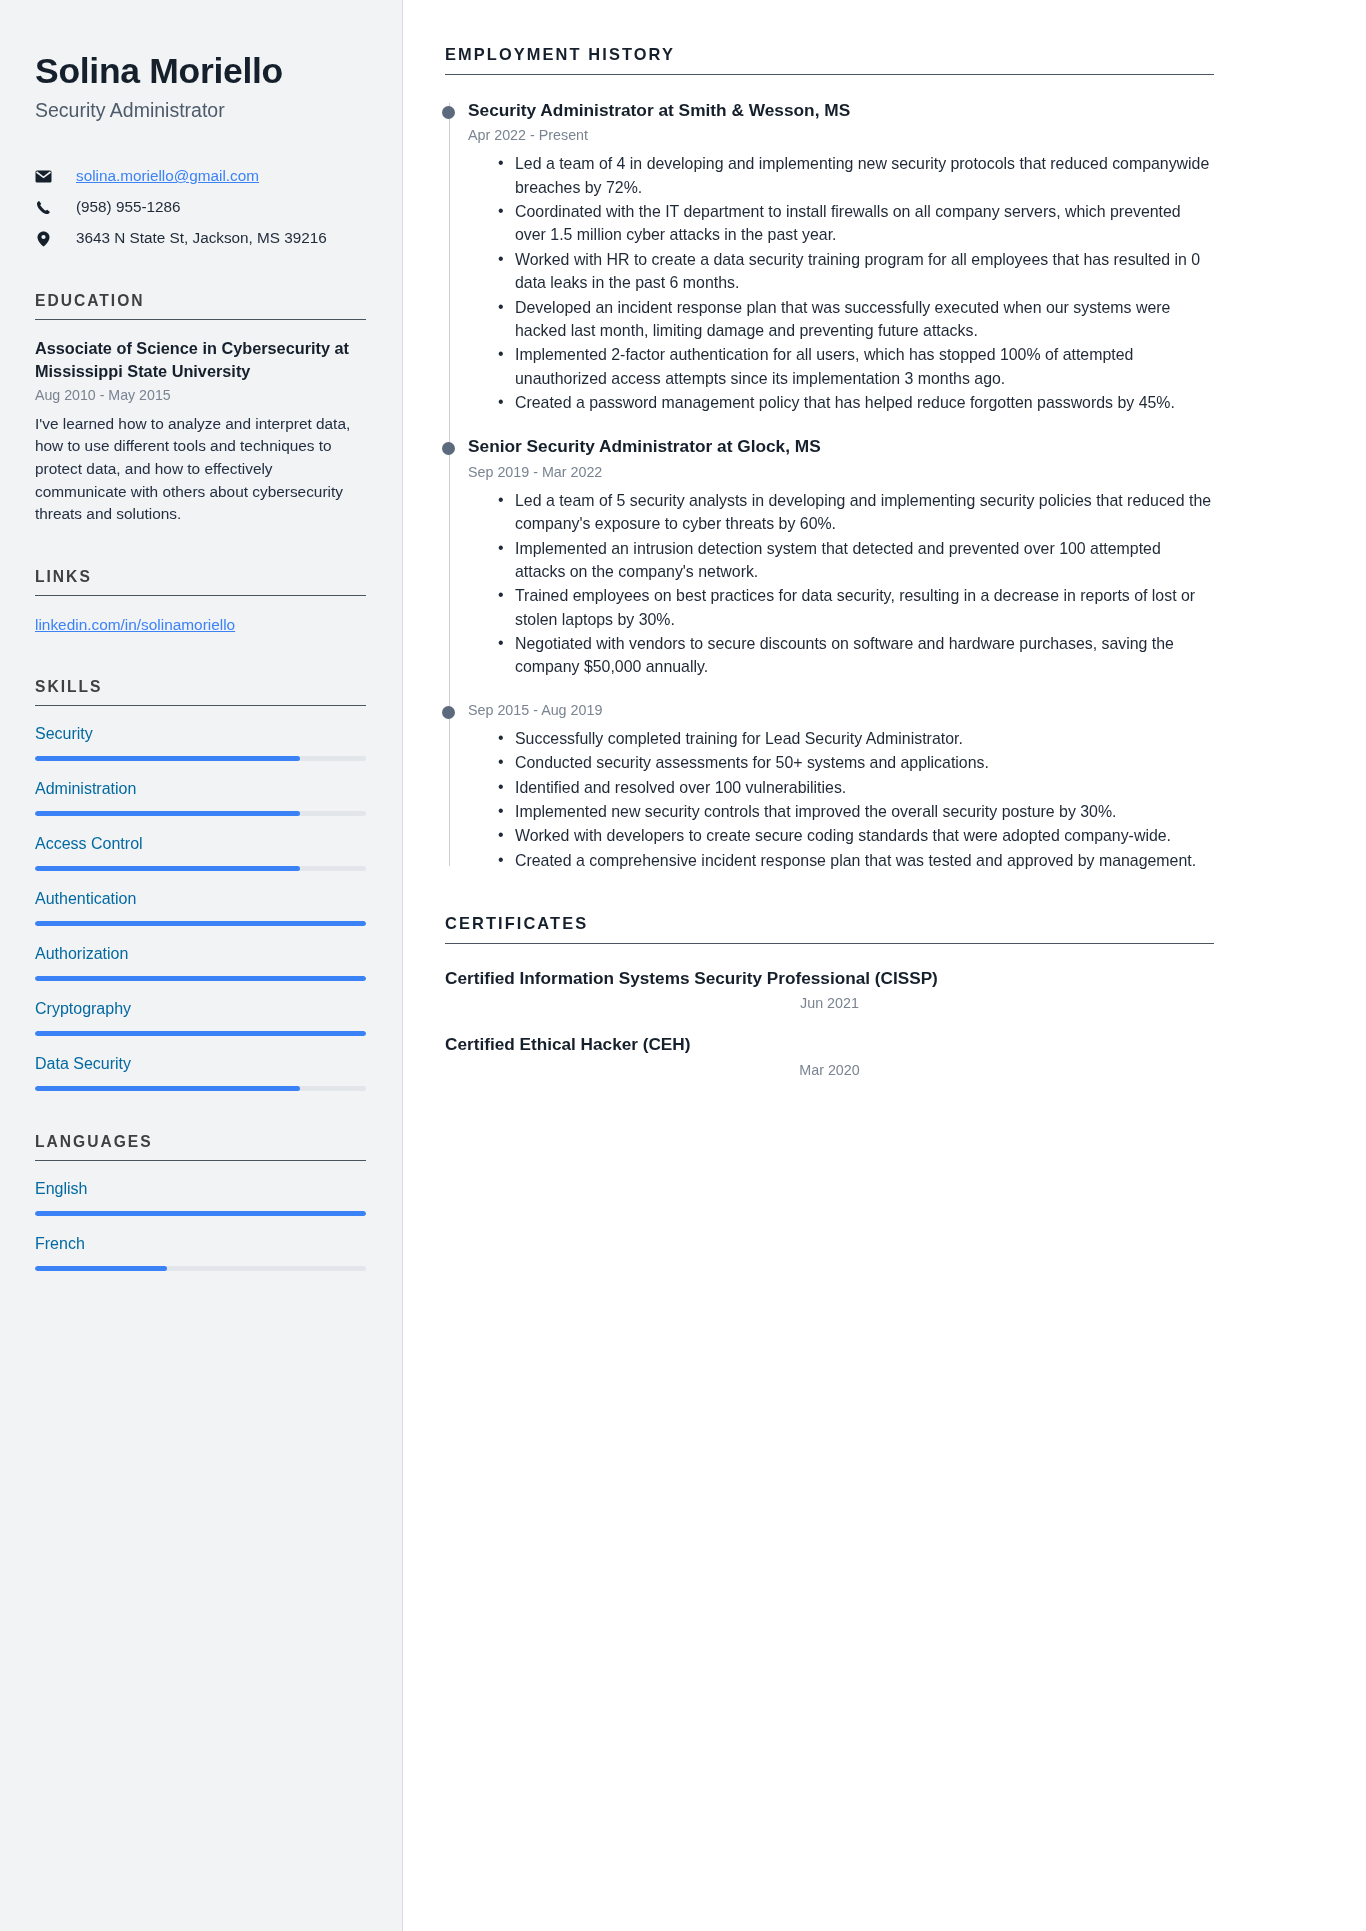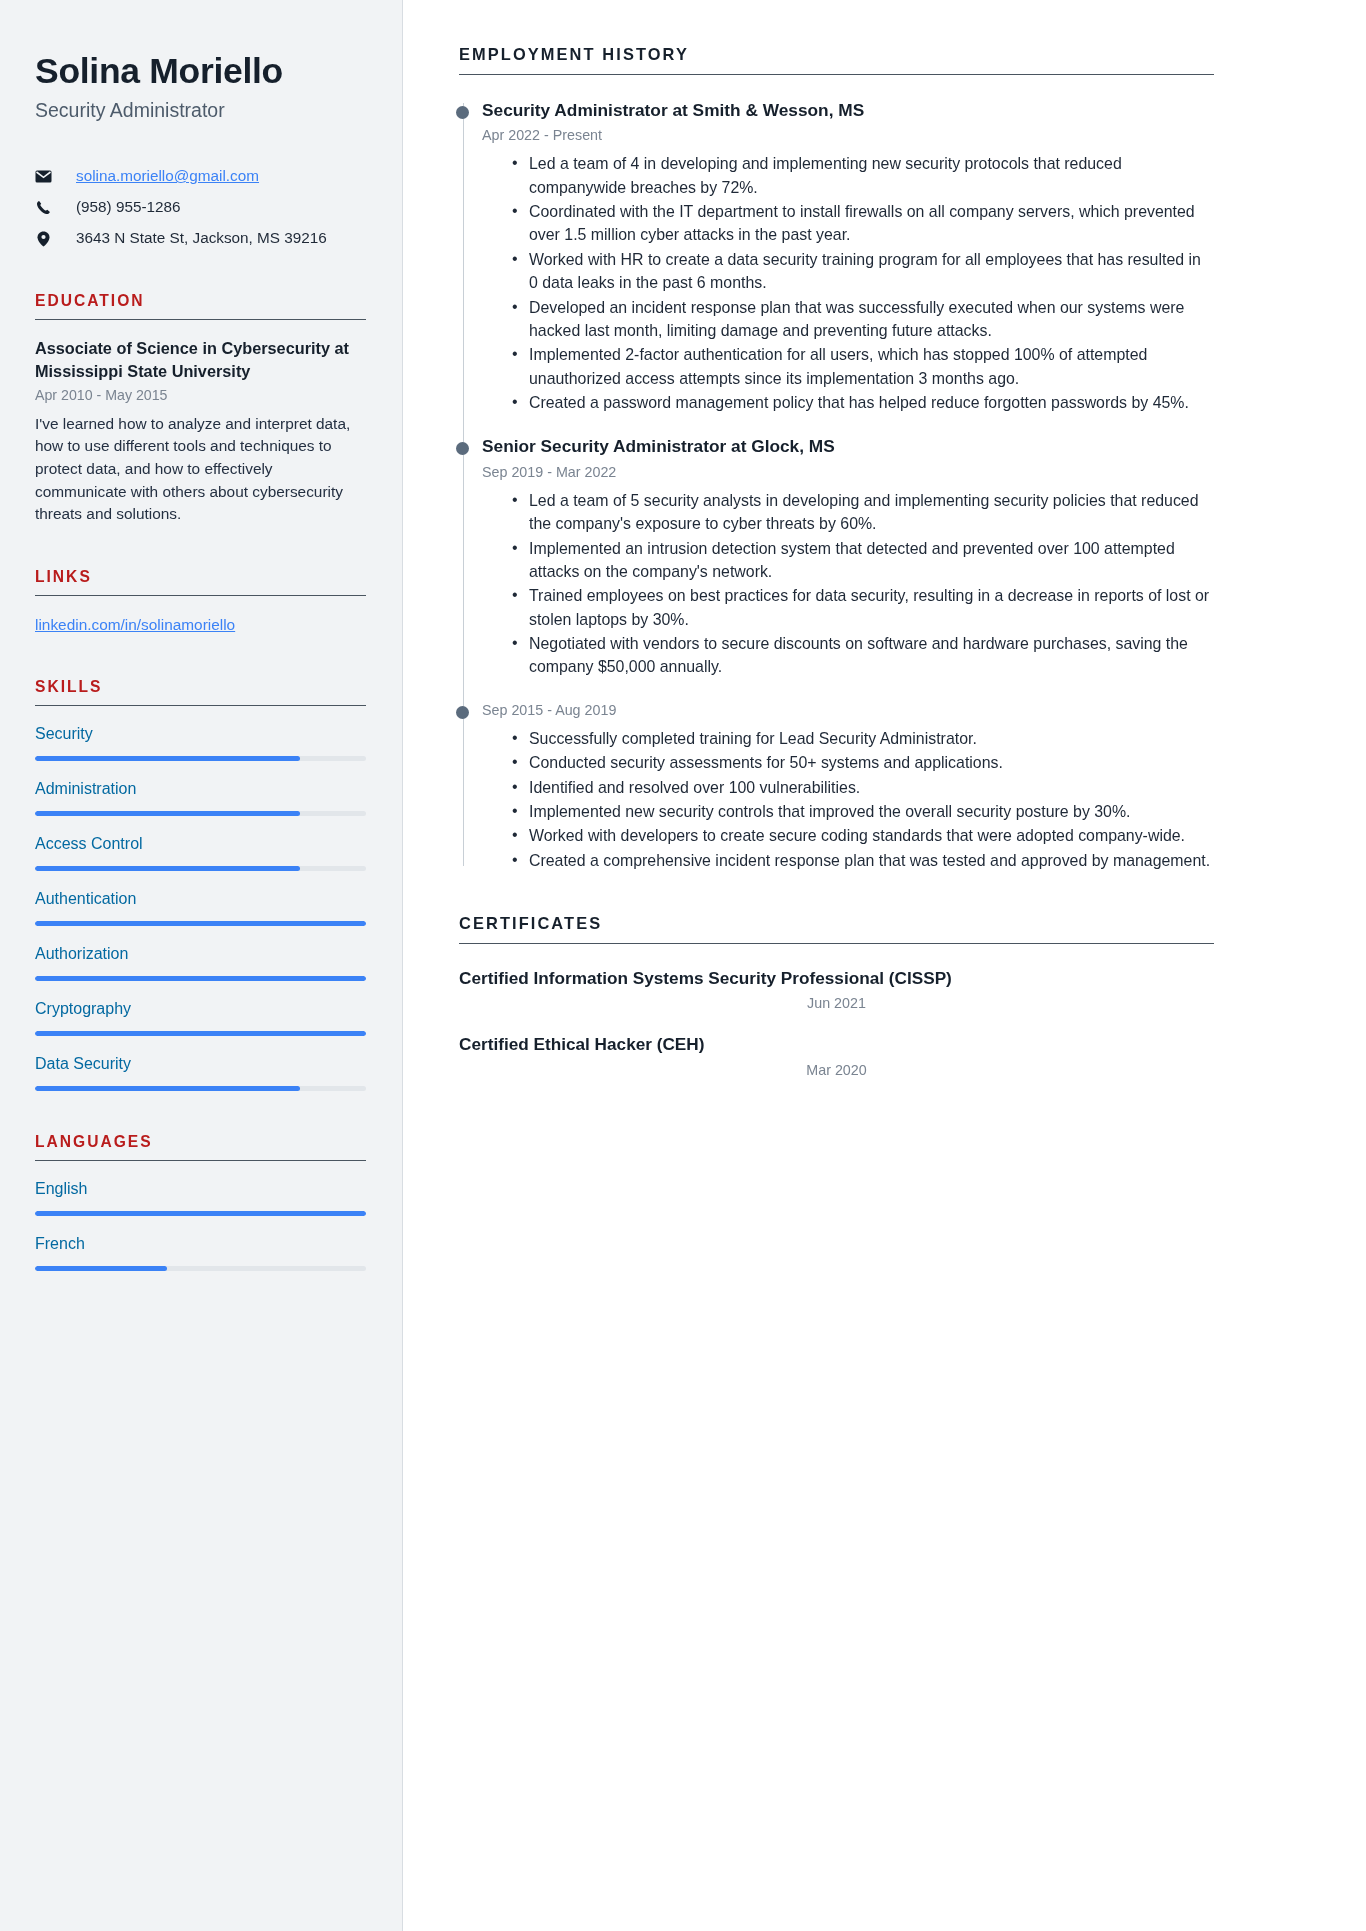--- a/index.html
+++ b/index.html
@@ -73,21 +73,21 @@
     color: #3b82f6;
     text-decoration: underline;
   }
 
   .side-section { margin-top: 42px; }
 
   .side-heading {
     font-size: 15.6px;
     font-weight: bold;
     letter-spacing: 2.0px;
-    color: #b91c1c;
+    color: #404040;
     text-transform: uppercase;
     padding-bottom: 9px;
     border-bottom: 1.6px solid #4a5560;
     margin-bottom: 17px;
   }
 
   .edu-degree {
     font-size: 16.3px;
     font-weight: bold;
     color: #16202c;
@@ -129,21 +129,21 @@
   }
   .bar-fill {
     height: 100%;
     background: #3b82f6;
     border-radius: 3px;
   }
 
   
   .main {
     flex: 1 1 auto;
-    padding: 45px 48px 40px 56px;
+    padding: 45px 48px 40px 42px;
     min-width: 0;
   }
 
   .main-heading {
     font-size: 16.4px;
     font-weight: bold;
     letter-spacing: 2.1px;
     color: #16202c;
     text-transform: uppercase;
     padding-bottom: 10px;
@@ -270,21 +270,21 @@
           </svg>
         </span>
         <span>3643 N State St, Jackson, MS 39216</span>
       </div>
 
     </div>
 
     <section class="side-section">
       <div class="side-heading">EDUCATION</div>
       <div class="edu-degree">Associate of Science in Cybersecurity at Mississippi State University</div>
-      <div class="edu-dates">Apr 2010 - May 2015</div>
+      <div class="edu-dates">Aug 2010 - May 2015</div>
       <div class="edu-desc">I've learned how to analyze and interpret data, how to use different tools and techniques to protect data, and how to effectively communicate with others about cybersecurity threats and solutions.</div>
     </section>
 
     <section class="side-section">
       <div class="side-heading">LINKS</div>
       <a class="link-item">linkedin.com/in/solinamoriello</a>
     </section>
 
     <section class="side-section">
       <div class="side-heading">SKILLS</div>

